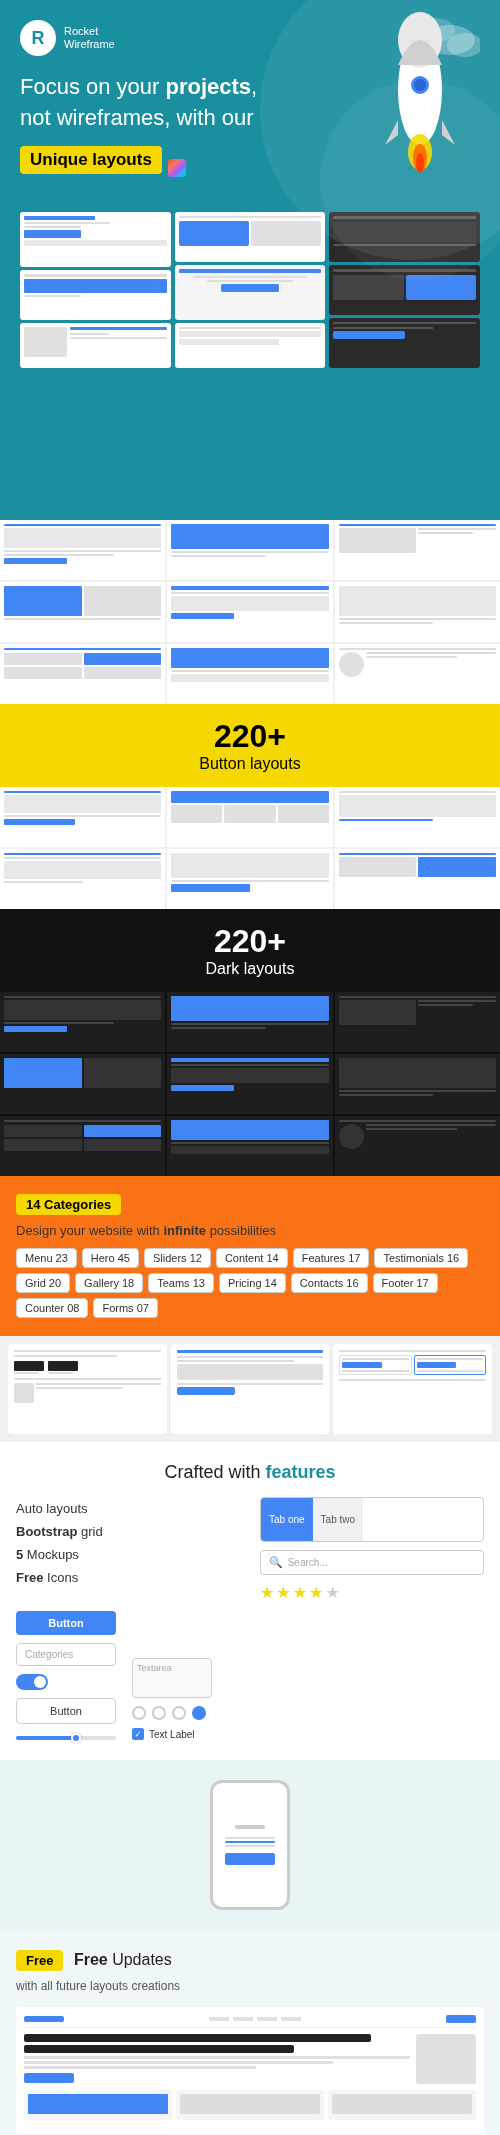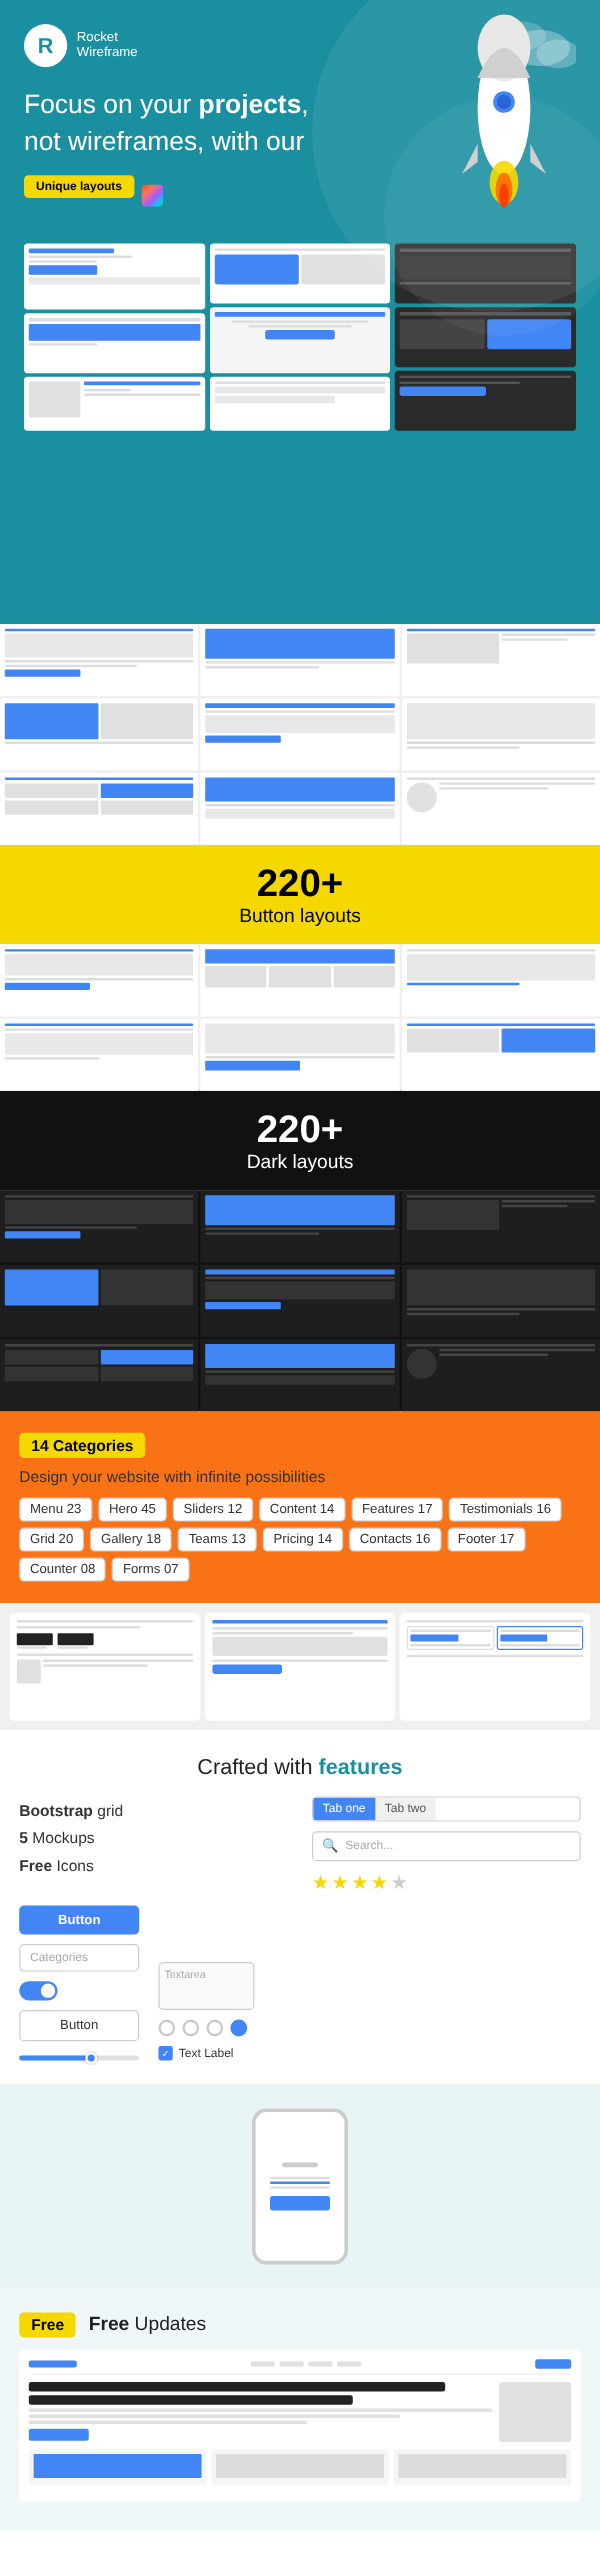--- a/index.html
+++ b/index.html
@@ -61,21 +61,21 @@
       margin-bottom: 12px;
       max-width: 260px;
     }
     .hero-headline strong { font-weight: 900; }
     .hero-badge {
       display: inline-flex;
       align-items: center;
       gap: 6px;
       background: #f5d800;
       color: #000;
-      font-size: 10px;
+      font-size: 17px;
       font-weight: bold;
       padding: 4px 10px;
       border-radius: 4px;
       margin-bottom: 16px;
     }
     .figma-icon {
       width: 18px; height: 18px;
       background: linear-gradient(135deg, #f24e1e 0%, #ff7262 30%, #a259ff 60%, #1abcfe 80%, #0acf83 100%);
       border-radius: 3px;
       display: inline-block;
@@ -182,21 +182,21 @@
       font-weight: bold;
       padding: 3px 10px;
       border-radius: 4px;
       margin-bottom: 8px;
     }
     .cat-desc {
       font-size: 13px;
       color: #333;
       margin-bottom: 10px;
     }
-    .cat-desc strong { font-weight: 400; }
+    .cat-desc strong { font-weight: 700; }
     .tags-grid {
       display: flex;
       flex-wrap: wrap;
       gap: 5px;
     }
     .tag {
       border: 1px solid #ccc;
       border-radius: 4px;
       padding: 3px 8px;
       font-size: 11px;
@@ -246,21 +246,21 @@
       font-size: 11px;
       cursor: pointer;
     }
     .tabs-widget {
       display: flex;
       border: 1px solid #ccc;
       border-radius: 4px;
       overflow: hidden;
     }
     .tab-item {
-      padding: 4px 8px;
+      padding: 16px 8px;
       font-size: 10px;
       background: #f0f0f0;
       color: #555;
     }
     .tab-item.active {
       background: #4285f4;
       color: #fff;
     }
     .input-widget {
       border: 1px solid #ccc;
@@ -820,20 +820,21 @@
 
 <div class="features-section">
   <div class="features-headline">
     Crafted with <strong>features</strong>
   </div>
 
   <div style="display:flex; gap:20px; align-items:flex-start;">
 
     <div style="flex:1;">
       <ul class="features-list">
+        <li>Auto layouts</li>
         <li><strong>Bootstrap</strong> grid</li>
         <li><strong>5</strong> Mockups</li>
         <li><strong>Free</strong> Icons</li>
       </ul>
     </div>
 
     <div style="flex:1; display:flex; flex-direction:column; gap:8px;">
 
       <div class="tabs-widget">
         <div class="tab-item active">Tab one</div>
@@ -909,20 +910,21 @@
   </div>
 </div>
 
 <div class="updates-section">
   <div style="margin-bottom:8px;">
     <span class="update-badge">Free</span>
     <span class="updates-headline">
       <strong>Free</strong><span> Updates</span>
     </span>
   </div>
+  <div class="updates-sub">with all future layouts creations</div>
 
   <div style="display:flex; flex-direction:column; gap:6px; margin-top:10px;">
 
     <div class="big-wf">
       <div class="bwf-nav">
         <div class="bwf-logo"></div>
         <div class="bwf-nav-links">
           <div class="bwf-nav-link"></div>
           <div class="bwf-nav-link"></div>
           <div class="bwf-nav-link"></div>

